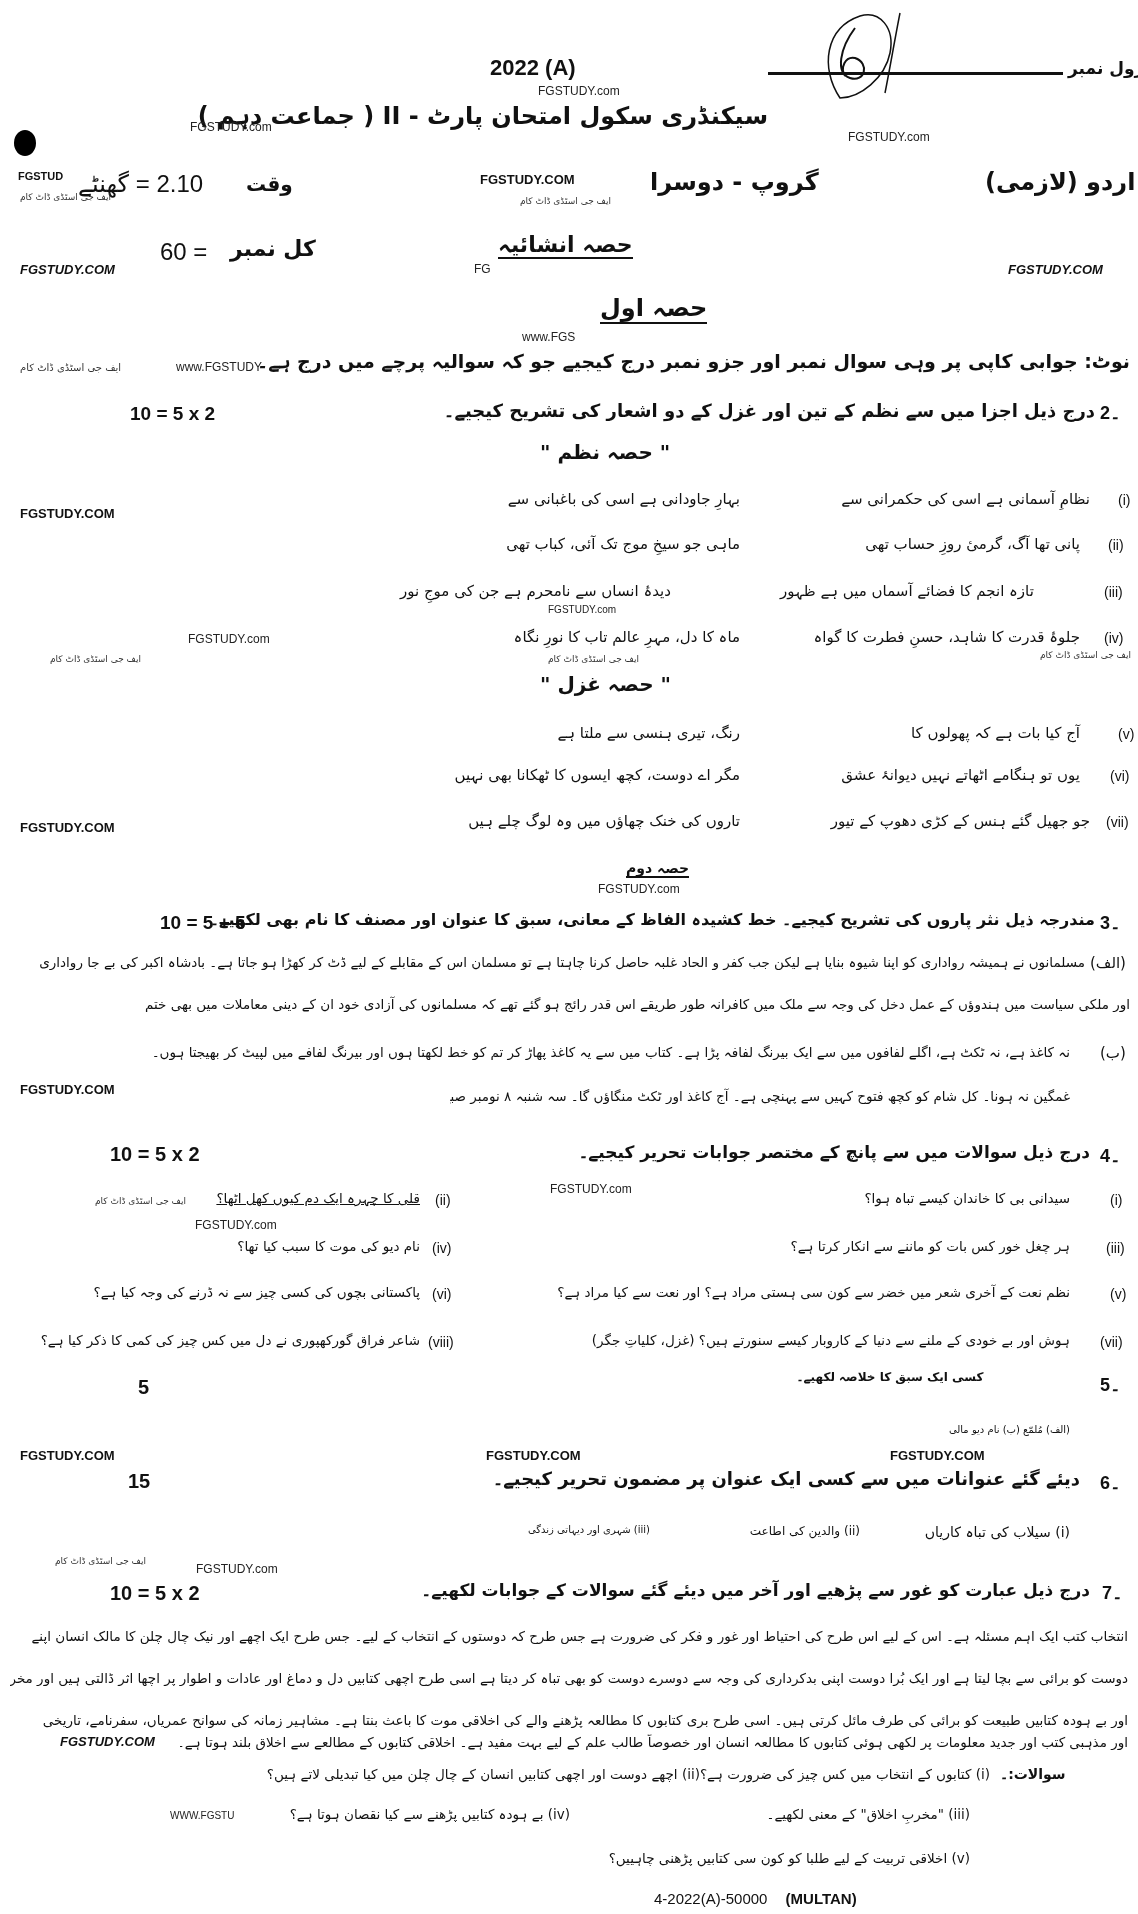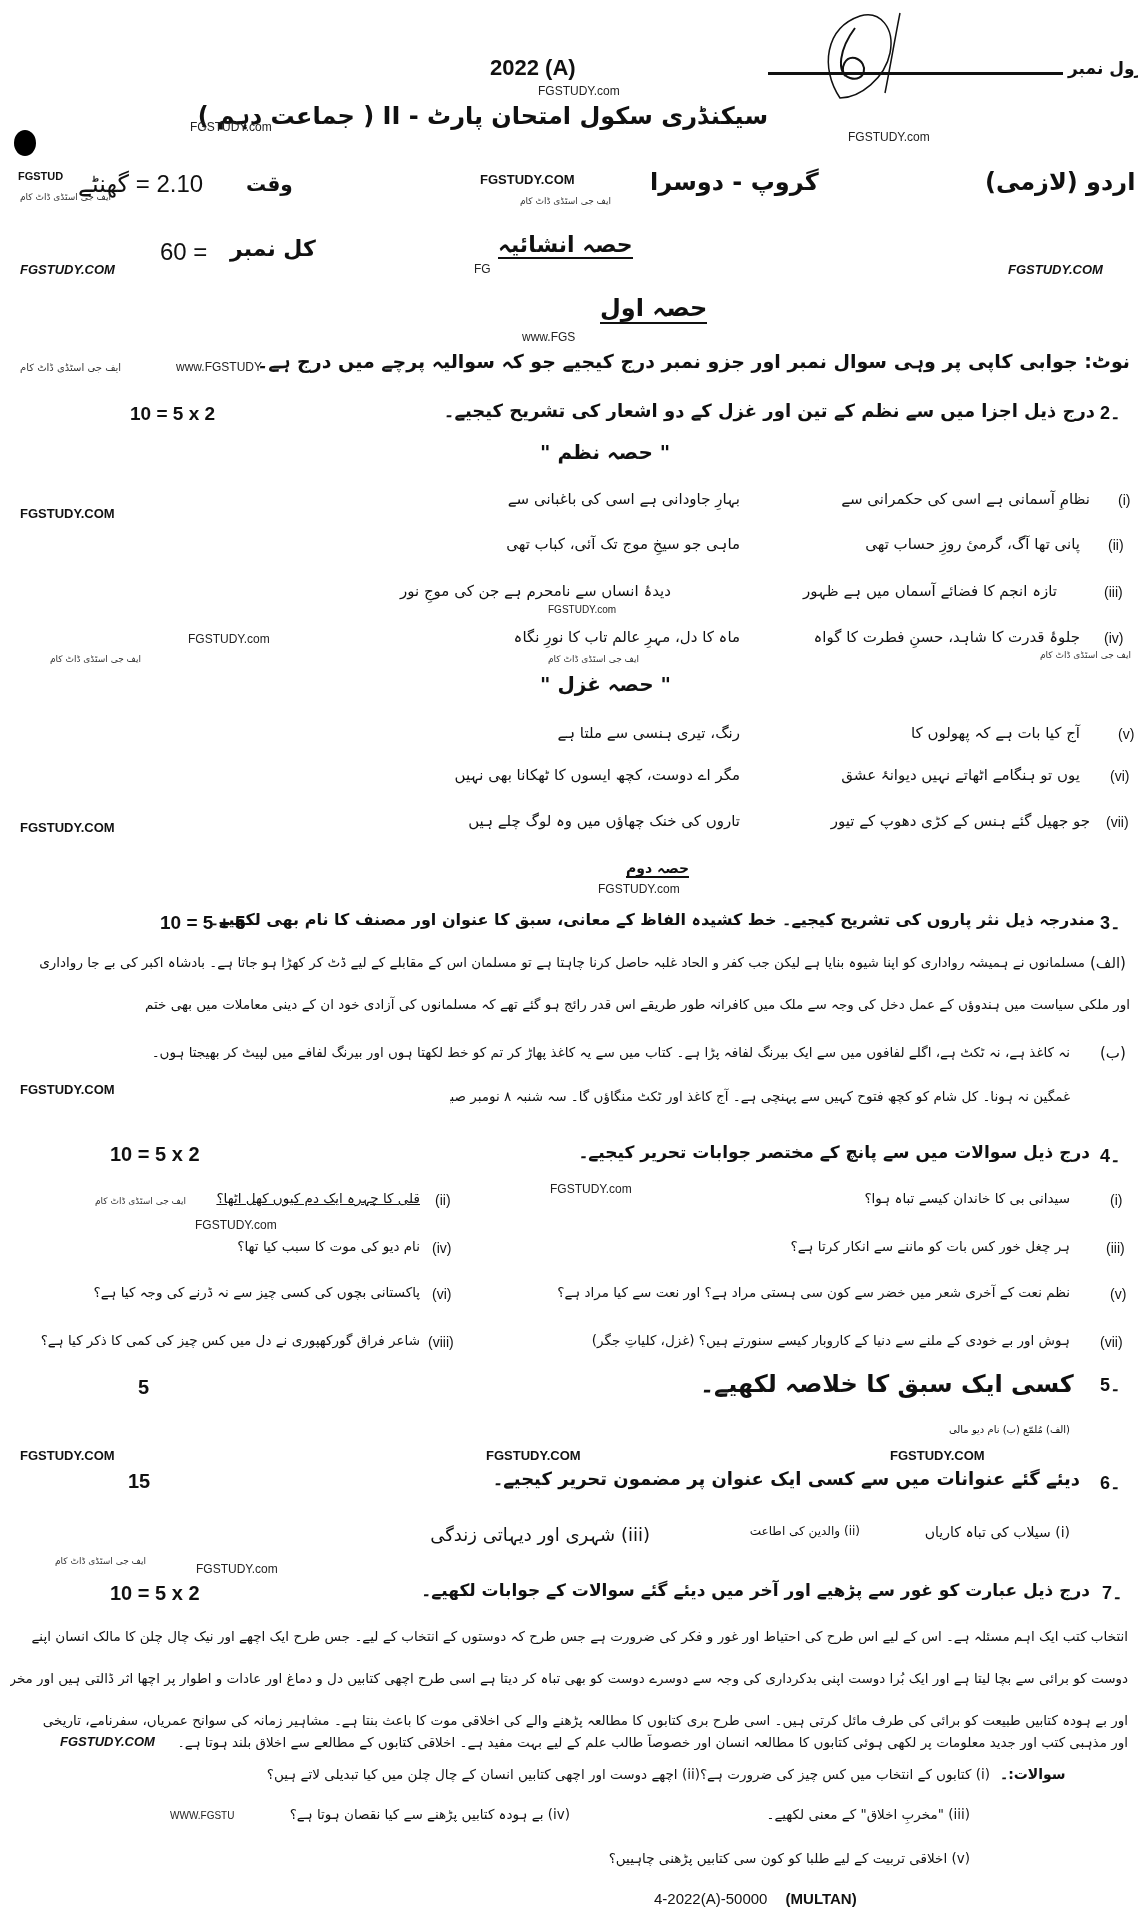--- a/index.html
+++ b/index.html
@@ -69,21 +69,21 @@
 <div class="abs wmb" style="left:20px;top:506px;">FGSTUDY.COM</div>
 <div class="abs rom" style="left:1118px;top:492px;">(i)</div>
 <div class="abs verse" style="left:790px;top:490px;width:300px;text-align:right;">نظامِ آسمانی ہے اسی کی حکمرانی سے</div>
 <div class="abs verse" style="left:400px;top:490px;width:340px;text-align:right;">بہارِ جاودانی ہے اسی کی باغبانی سے</div>
 
 <div class="abs rom" style="left:1108px;top:537px;">(ii)</div>
 <div class="abs verse" style="left:790px;top:535px;width:290px;text-align:right;">پانی تھا آگ، گرمیٔ روزِ حساب تھی</div>
 <div class="abs verse" style="left:400px;top:535px;width:340px;text-align:right;">ماہی جو سیخِ موج تک آئی، کباب تھی</div>
 
 <div class="abs rom" style="left:1104px;top:584px;">(iii)</div>
-<div class="abs verse" style="left:780px;top:582px;width:300px;text-align:center;">تازہ انجم کا فضائے آسماں میں ہے ظہور</div>
+<div class="abs verse" style="left:780px;top:582px;width:300px;text-align:left;">تازہ انجم کا فضائے آسماں میں ہے ظہور</div>
 <div class="abs verse" style="left:400px;top:582px;width:340px;text-align:left;">دیدۂ انساں سے نامحرم ہے جن کی موجِ نور</div>
 <div class="abs wm" style="left:548px;top:604px;font-size:10px;">FGSTUDY.com</div>
 
 <div class="abs wm" style="left:188px;top:632px;">FGSTUDY.com</div>
 <div class="abs rom" style="left:1104px;top:630px;">(iv)</div>
 <div class="abs verse" style="left:780px;top:628px;width:300px;text-align:right;">جلوۂ قدرت کا شاہد، حسنِ فطرت کا گواہ</div>
 <div class="abs verse" style="left:400px;top:628px;width:340px;text-align:right;">ماہ کا دل، مہرِ عالم تاب کا نورِ نگاہ</div>
 <div class="abs wmu" style="left:50px;top:654px;">ایف جی اسٹڈی ڈاٹ کام</div>
 <div class="abs wmu" style="left:548px;top:654px;">ایف جی اسٹڈی ڈاٹ کام</div>
 <div class="abs wmu" style="left:1040px;top:650px;">ایف جی اسٹڈی ڈاٹ کام</div>
@@ -141,38 +141,38 @@
 <div class="abs rom" style="left:432px;top:1286px;">(vi)</div>
 <div class="abs para" style="left:110px;top:1284px;width:310px;text-align:right;">پاکستانی بچوں کی کسی چیز سے نہ ڈرنے کی وجہ کیا ہے؟</div>
 
 <div class="abs rom" style="left:1100px;top:1334px;">(vii)</div>
 <div class="abs para" style="left:540px;top:1332px;width:530px;text-align:right;">ہوش اور بے خودی کے ملنے سے دنیا کے کاروبار کیسے سنورتے ہیں؟ (غزل، کلیاتِ جگر)</div>
 <div class="abs rom" style="left:428px;top:1334px;">(viii)</div>
 <div class="abs para" style="left:60px;top:1332px;width:360px;text-align:right;">شاعر فراق گورکھپوری نے دل میں کس چیز کی کمی کا ذکر کیا ہے؟</div>
 
 <div class="abs num" style="left:138px;top:1376px;font-size:20px;">5</div>
 <div class="abs qnum" style="left:1100px;top:1374px;">5۔</div>
-<div class="abs ur bold" style="left:700px;top:1370px;width:380px;font-size:24px;text-align:left;">کسی ایک سبق کا خلاصہ لکھیے۔</div>
+<div class="abs ur bold" style="left:700px;top:1370px;width:380px;font-size:12px;text-align:center;">کسی ایک سبق کا خلاصہ لکھیے۔</div>
 <div class="abs para" style="left:780px;top:1424px;width:290px;text-align:right;font-size:10px;">(الف) مُلمّع      (ب) نام دیو مالی</div>
 <div class="abs wmb" style="left:20px;top:1448px;">FGSTUDY.COM</div>
 <div class="abs wmb" style="left:486px;top:1448px;">FGSTUDY.COM</div>
 <div class="abs wmb" style="left:890px;top:1448px;">FGSTUDY.COM</div>
 
 <div class="abs num" style="left:128px;top:1470px;font-size:20px;">15</div>
 <div class="abs qnum" style="left:1100px;top:1472px;">6۔</div>
 <div class="abs ur bold" style="left:640px;top:1468px;width:440px;font-size:18px;text-align:right;">دیئے گئے عنوانات میں سے کسی ایک عنوان پر مضمون تحریر کیجیے۔</div>
 <div class="abs para" style="left:900px;top:1524px;width:170px;text-align:right;font-size:14px;">
   <span>(i)</span>
   <span>سیلاب کی تباہ کاریاں</span>
 </div>
 <div class="abs para" style="left:690px;top:1524px;width:170px;text-align:right;font-size:12px;">
   <span>(ii)</span>
   <span>والدین کی اطاعت</span>
 </div>
-<div class="abs para" style="left:440px;top:1524px;width:210px;text-align:right;font-size:18px;">
+<div class="abs para" style="left:440px;top:1524px;width:210px;text-align:right;font-size:10px;">
   <span>(iii)</span>
   <span>شہری اور دیہاتی زندگی</span>
 </div>
 <div class="abs wmu" style="left:55px;top:1556px;">ایف جی اسٹڈی ڈاٹ کام</div>
 <div class="abs wm" style="left:196px;top:1562px;">FGSTUDY.com</div>
 
 <div class="abs num" style="left:110px;top:1582px;font-size:20px;">10 = 5 x 2</div>
 <div class="abs qnum" style="left:1102px;top:1582px;">7۔</div>
 <div class="abs ur bold" style="left:560px;top:1580px;width:530px;font-size:17px;text-align:right;">درج ذیل عبارت کو غور سے پڑھیے اور آخر میں دیئے گئے سوالات کے جوابات لکھیے۔</div>
 

